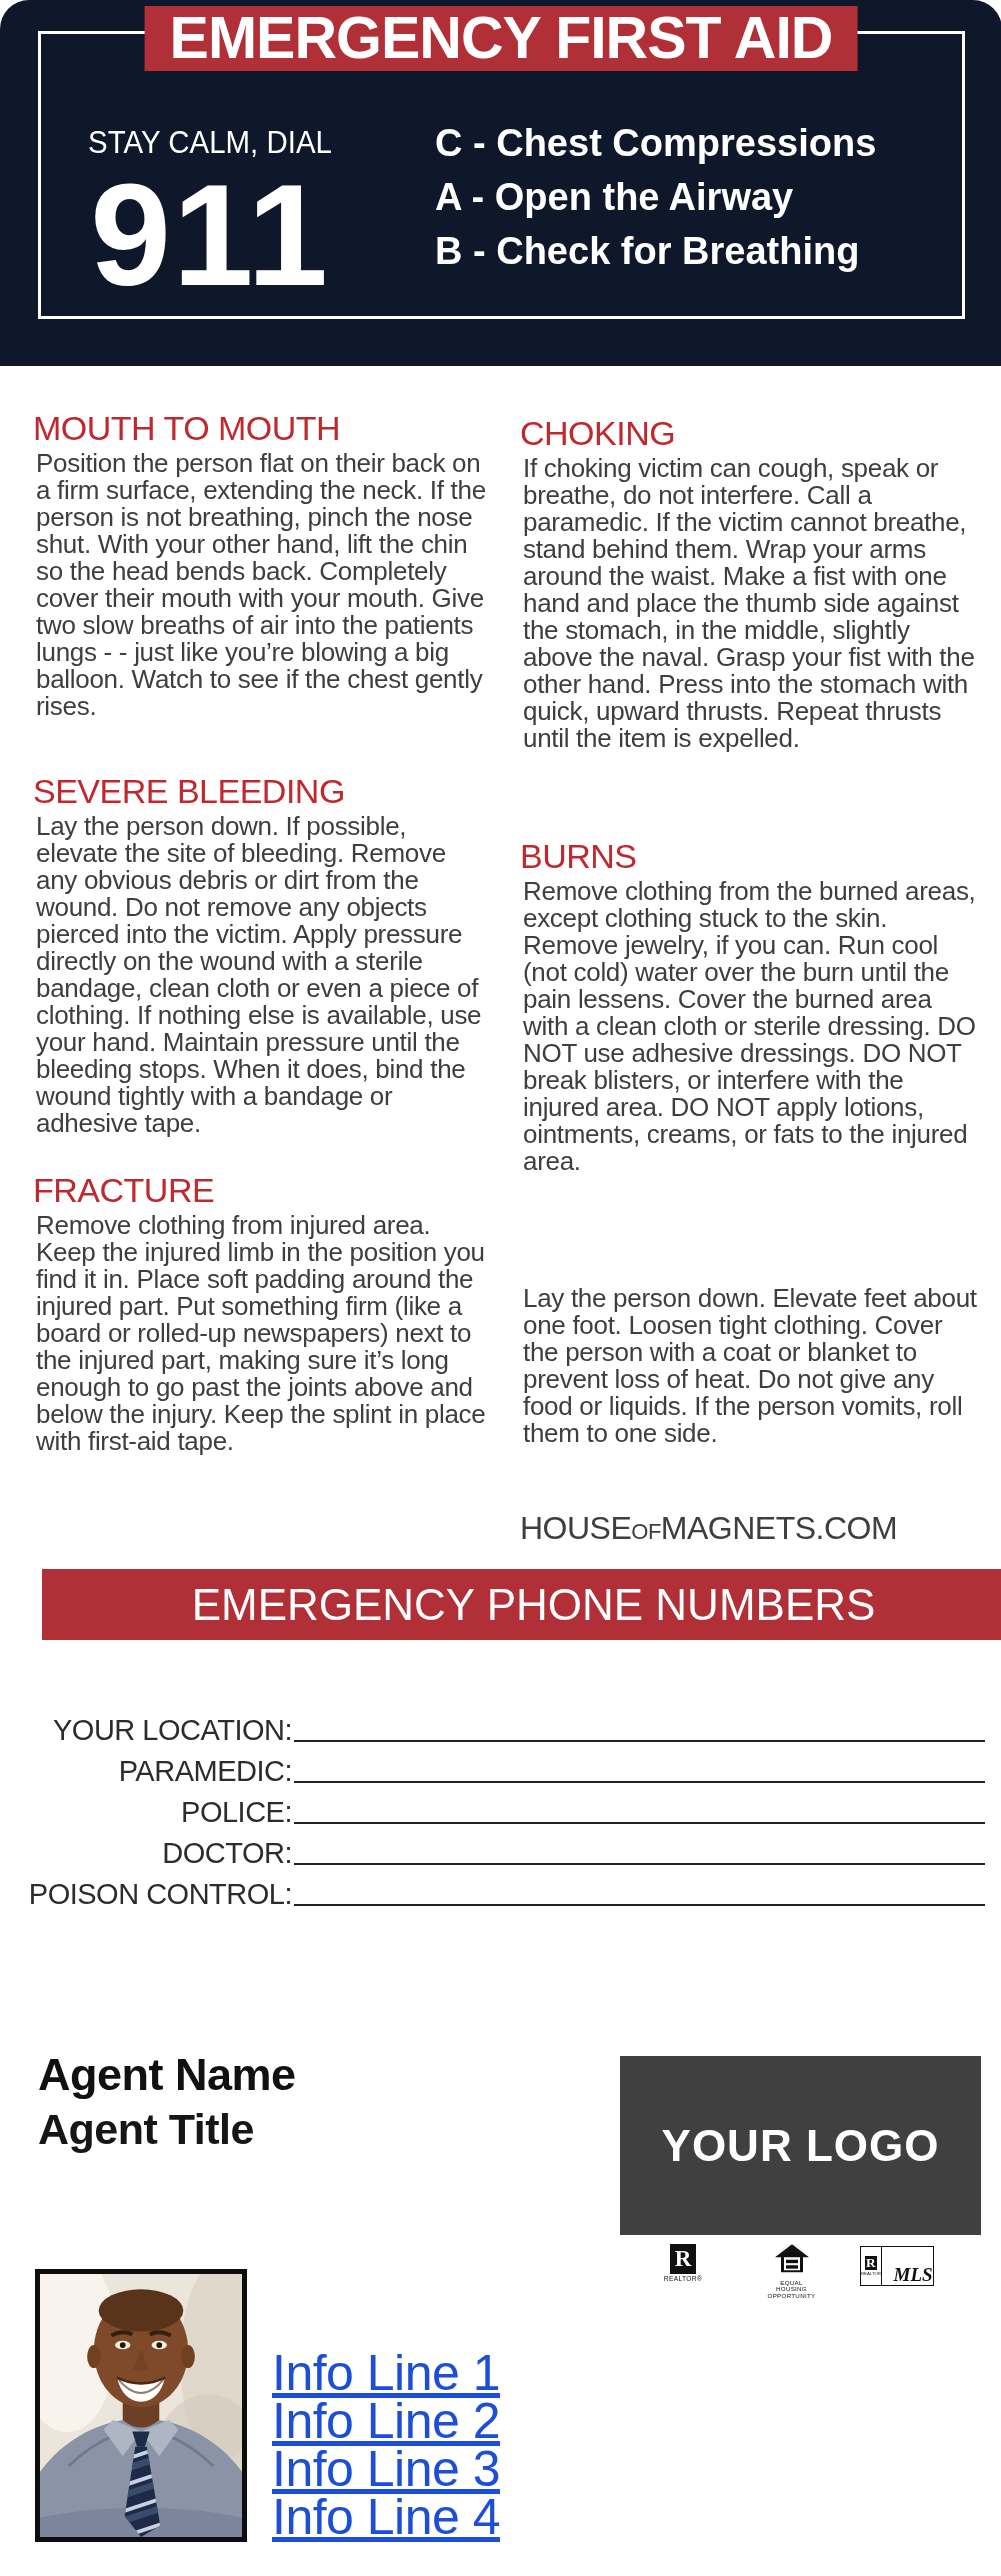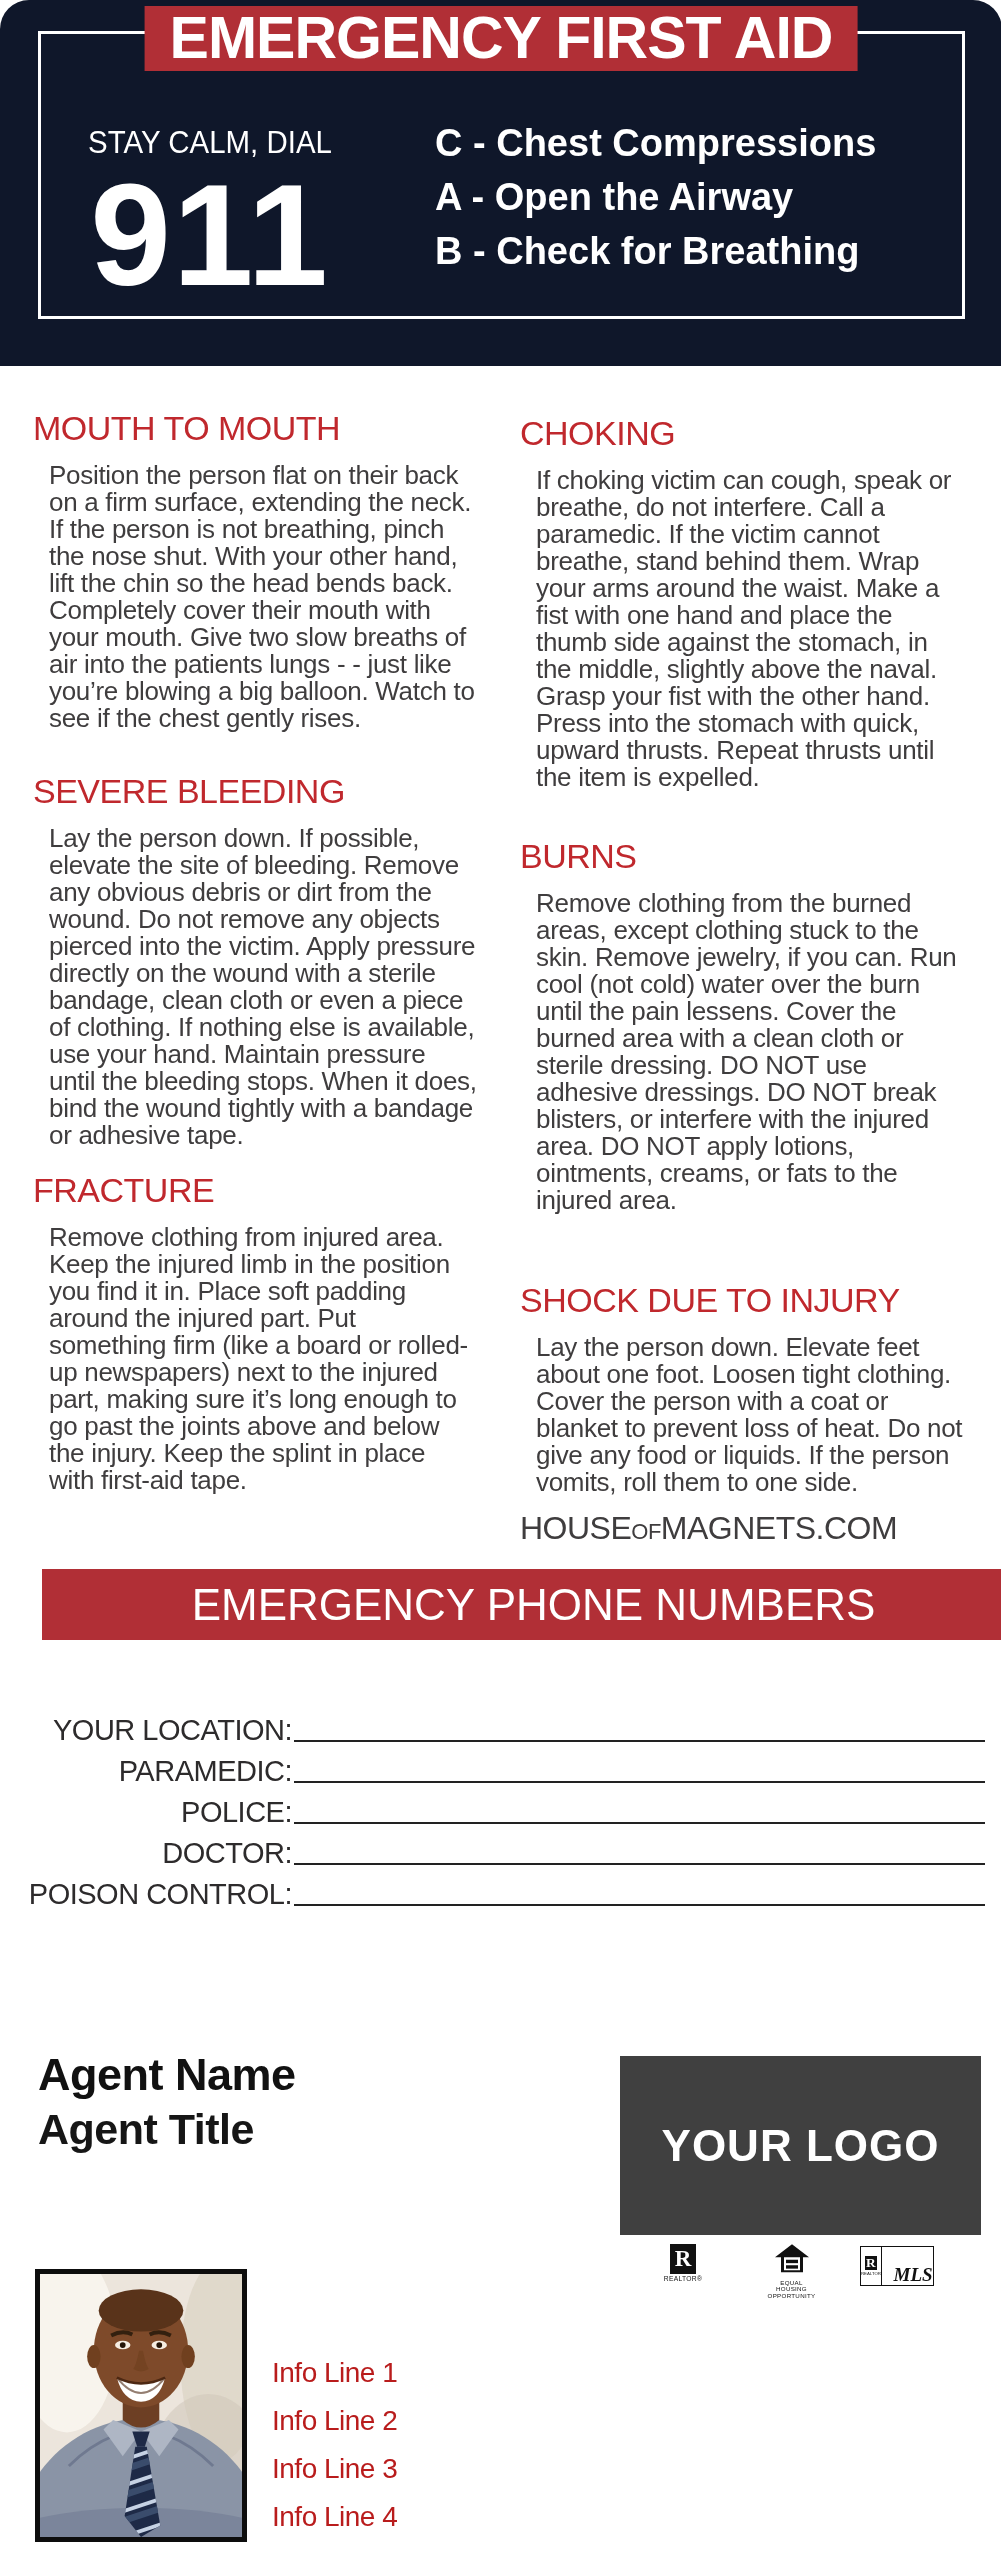--- a/index.html
+++ b/index.html
@@ -25,21 +25,21 @@
   .dial-label{font-size:32px;letter-spacing:0;white-space:nowrap;transform:scaleX(.92);transform-origin:center;}
   .dial-number{font-size:145px;font-weight:700;line-height:1.0;margin-top:1.9px;letter-spacing:1.9px;}
   .cab-list{position:absolute;left:435px;top:116px;color:#fff;font-weight:700;font-size:38px;line-height:54px;white-space:nowrap;}
   
   .section{position:absolute;width:460px;}
   .section h2{
     margin:0 0 3.8px 0;font-size:34px;font-weight:400;line-height:36px;
     color:#c0282d;letter-spacing:-0.5px;
   }
   .section p{
-    margin:16px;font-size:26px;line-height:27px;color:#3f3d3e;letter-spacing:-0.3px;
+    margin:3px;font-size:26px;line-height:27px;color:#3f3d3e;letter-spacing:-0.3px;
   }
   .website{
     position:absolute;left:520px;top:1510px;color:#3f3d3e;font-size:32px;
     letter-spacing:-0.5px;white-space:nowrap;
   }
   .website .small-of{font-size:22px;}
   
   .phone-banner{
     position:absolute;left:42px;top:1569px;width:983px;height:71px;background:#b12f36;
     color:#ffffff;font-weight:400;font-size:44px;line-height:71px;text-align:center;
@@ -75,21 +75,21 @@
   .mls-left .cap{font-size:4.3px;margin-top:1px;}
   .mls-right{flex:1;display:flex;flex-direction:column;justify-content:center;padding:1px 1.9px;}
   .mls-top{font-size:4.3px;white-space:nowrap;overflow:hidden;}
   .mls-word{font-family:"Liberation Serif",serif;font-style:italic;font-weight:700;font-size:19px;line-height:19px;margin-top:16px;}
   
   .agent-photo{
     position:absolute;left:35px;top:2269px;width:212px;height:273px;
     border:5.7px solid #0d0d0d;box-sizing:border-box;background:#ece5dc;
   }
   .agent-photo svg{display:block;width:100%;height:100%;}
-  .info-lines{position:absolute;left:272px;top:2349px;font-size:28px;line-height:48px;color:#b91c1c;letter-spacing:-0.5px;}
+  .info-lines{position:absolute;left:272px;top:2349px;font-size:50px;line-height:48px;color:#1d4ed8;letter-spacing:-0.5px;text-decoration:underline;}
 </style>
 </head>
 <body>
 
 <div id="canvas">
 
   <div class="header-panel">
     <div class="header-frame"></div>
     <div class="header-title">EMERGENCY FIRST AID</div>
     <div class="dial-block">
@@ -118,21 +118,20 @@
 
   <div class="section" style="left:520px;top:415px;">
     <h2>CHOKING</h2>
     <p>If choking victim can cough, speak or breathe, do not interfere. Call a paramedic. If the victim cannot breathe, stand behind them. Wrap your arms around the waist. Make a fist with one hand and place the thumb side against the stomach, in the middle, slightly above the naval. Grasp your fist with the other hand. Press into the stomach with quick, upward thrusts. Repeat thrusts until the item is expelled.</p>
   </div>
   <div class="section" style="left:520px;top:838px;">
     <h2>BURNS</h2>
     <p>Remove clothing from the burned areas, except clothing stuck to the skin. Remove jewelry, if you can. Run cool (not cold) water over the burn until the pain lessens. Cover the burned area with a clean cloth or sterile dressing. DO NOT use adhesive dressings. DO NOT break blisters, or interfere with the injured area. DO NOT apply lotions, ointments, creams, or fats to the injured area.</p>
   </div>
   <div class="section" style="left:520px;top:1282px;">
-    <h2>SHOCK DUE TO INJURY</h2>
     <p>Lay the person down. Elevate feet about one foot. Loosen tight clothing. Cover the person with a coat or blanket to prevent loss of heat. Do not give any food or liquids. If the person vomits, roll them to one side.</p>
   </div>
 
   <div class="website">
     <span>HOUSE</span><span class="small-of">OF</span><span>MAGNETS.COM</span>
   </div>
 
   <div class="phone-banner">EMERGENCY PHONE NUMBERS</div>
   <div class="phone-rows">
     <div class="phone-row">

